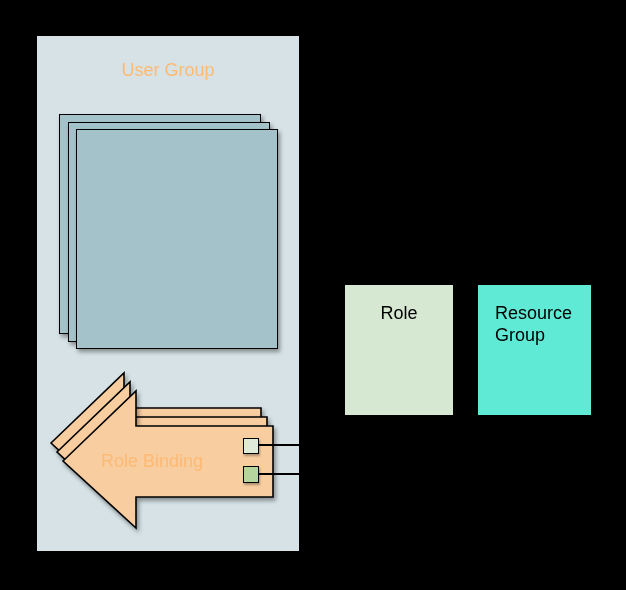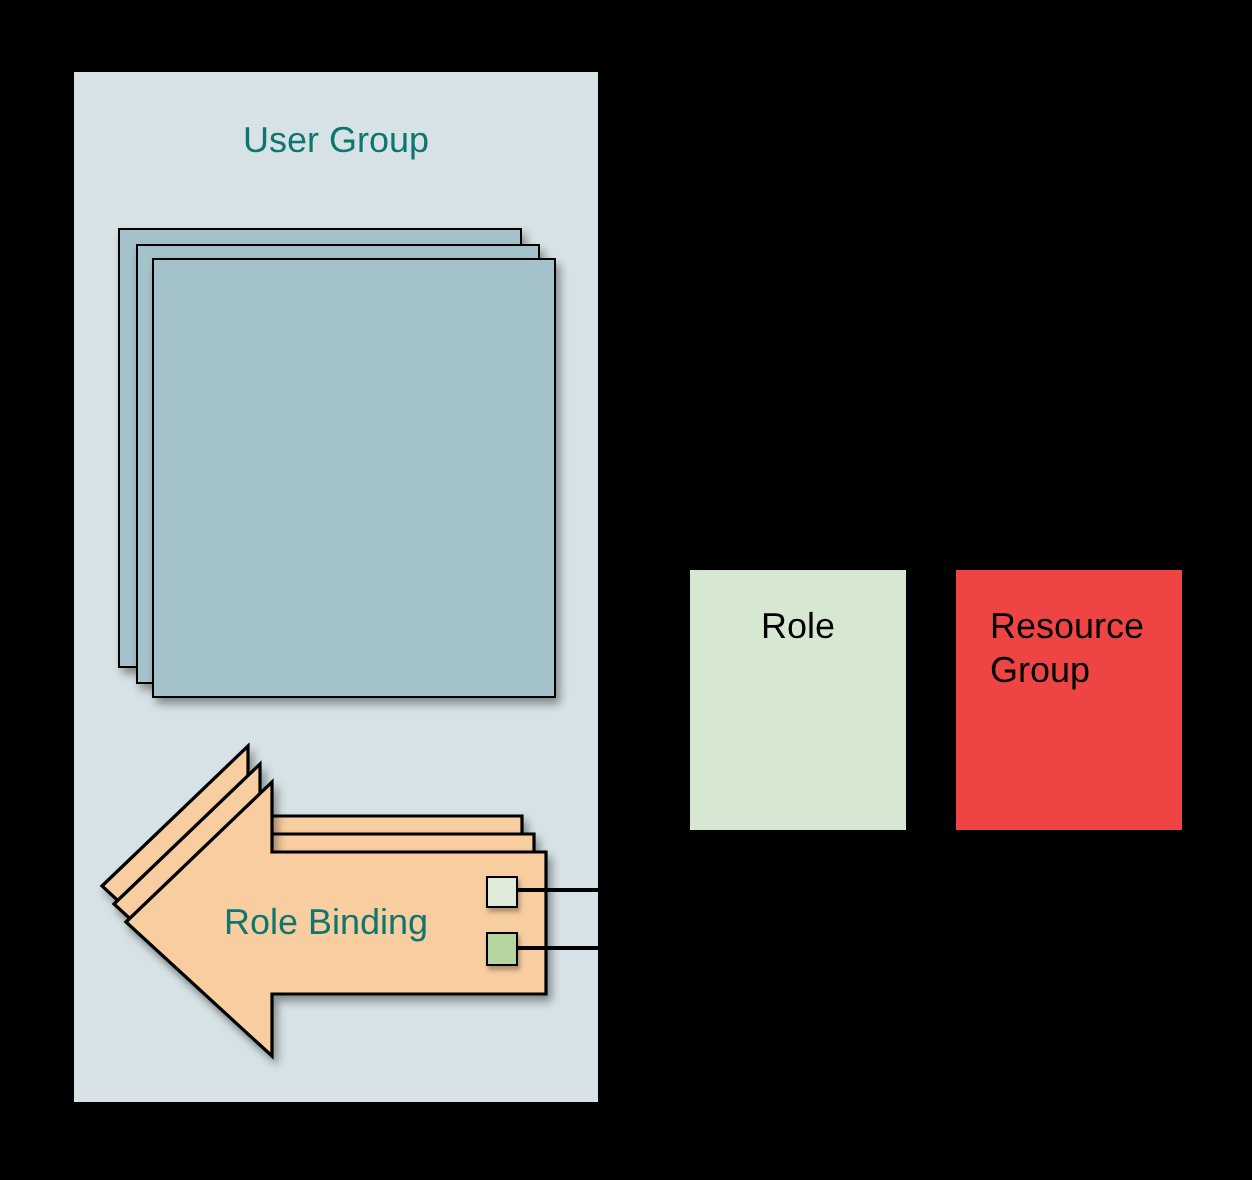--- a/index.html
+++ b/index.html
@@ -9,21 +9,21 @@
     height: 590px;
     overflow: hidden;
     font-family: "Liberation Sans", sans-serif;
     color: #000;
   }
   .shape { position: absolute; box-sizing: border-box; }
   .label {
     position: absolute;
     font-size: 18px;
     line-height: 22px;
-    color: #0f766e;
+    color: #fdba74;
     text-align: center;
     white-space: pre-line;
   }
   .user-group-box {
     left: 36px; top: 35px; width: 264px; height: 517px;
     border: 1px solid #000;
   }
   .user-group-label { left: 36px; top: 59px; width: 264px; }
   .user-card {
     width: 202px; height: 220px;
@@ -34,21 +34,21 @@
   .user-card-mid   { left: 67.5px; top: 121.5px; }
   .user-card-front { left: 76px;   top: 129px; }
   .user-label { left: 57px; top: 152px; width: 221px; }
   .arrow-svg { position: absolute; left: 0; top: 0; }
   .arrow-poly {
     stroke: #000;
     stroke-width: 1.6;
     stroke-linejoin: miter;
     filter: drop-shadow(2px 3px 2px rgba(0,0,0,0.38));
   }
-  .role-binding-label { left: 63px; top: 450px; width: 200px; }
+  .role-binding-label { left: 52px; top: 450px; width: 200px; }
   .port {
     position: absolute; box-sizing: border-box;
     border: 1.5px solid #000;
     filter: drop-shadow(1px 2px 1px rgba(0,0,0,0.3));
   }
   .port-role { left: 243px; top: 438px; width: 16px; height: 16px; }
   .port-rg   { left: 243px; top: 466px; width: 16px; height: 17px; }
   .connector { position: absolute; height: 2px; }
   .connector-role { left: 258px; top: 444px; width: 87px; }
   .connector-rg   { left: 258px; top: 473px; width: 87px; }
@@ -86,17 +86,17 @@
 
   <div class="port port-role" style="background: rgb(223, 234, 216);"></div>
   <div class="port port-rg" style="background: rgb(182, 213, 158);"></div>
 
   <div class="label role-binding-label">Role Binding</div>
 
   <div class="shape role-box" style="background: rgb(215, 232, 210);">
     <span>Role</span>
   </div>
 
-  <div class="shape resource-group-box" style="background: #ef4444;">
+  <div class="shape resource-group-box" style="background: #5eead4;">
     <span>Resource Group</span>
   </div>
 
 </div>
 
 </body></html>

